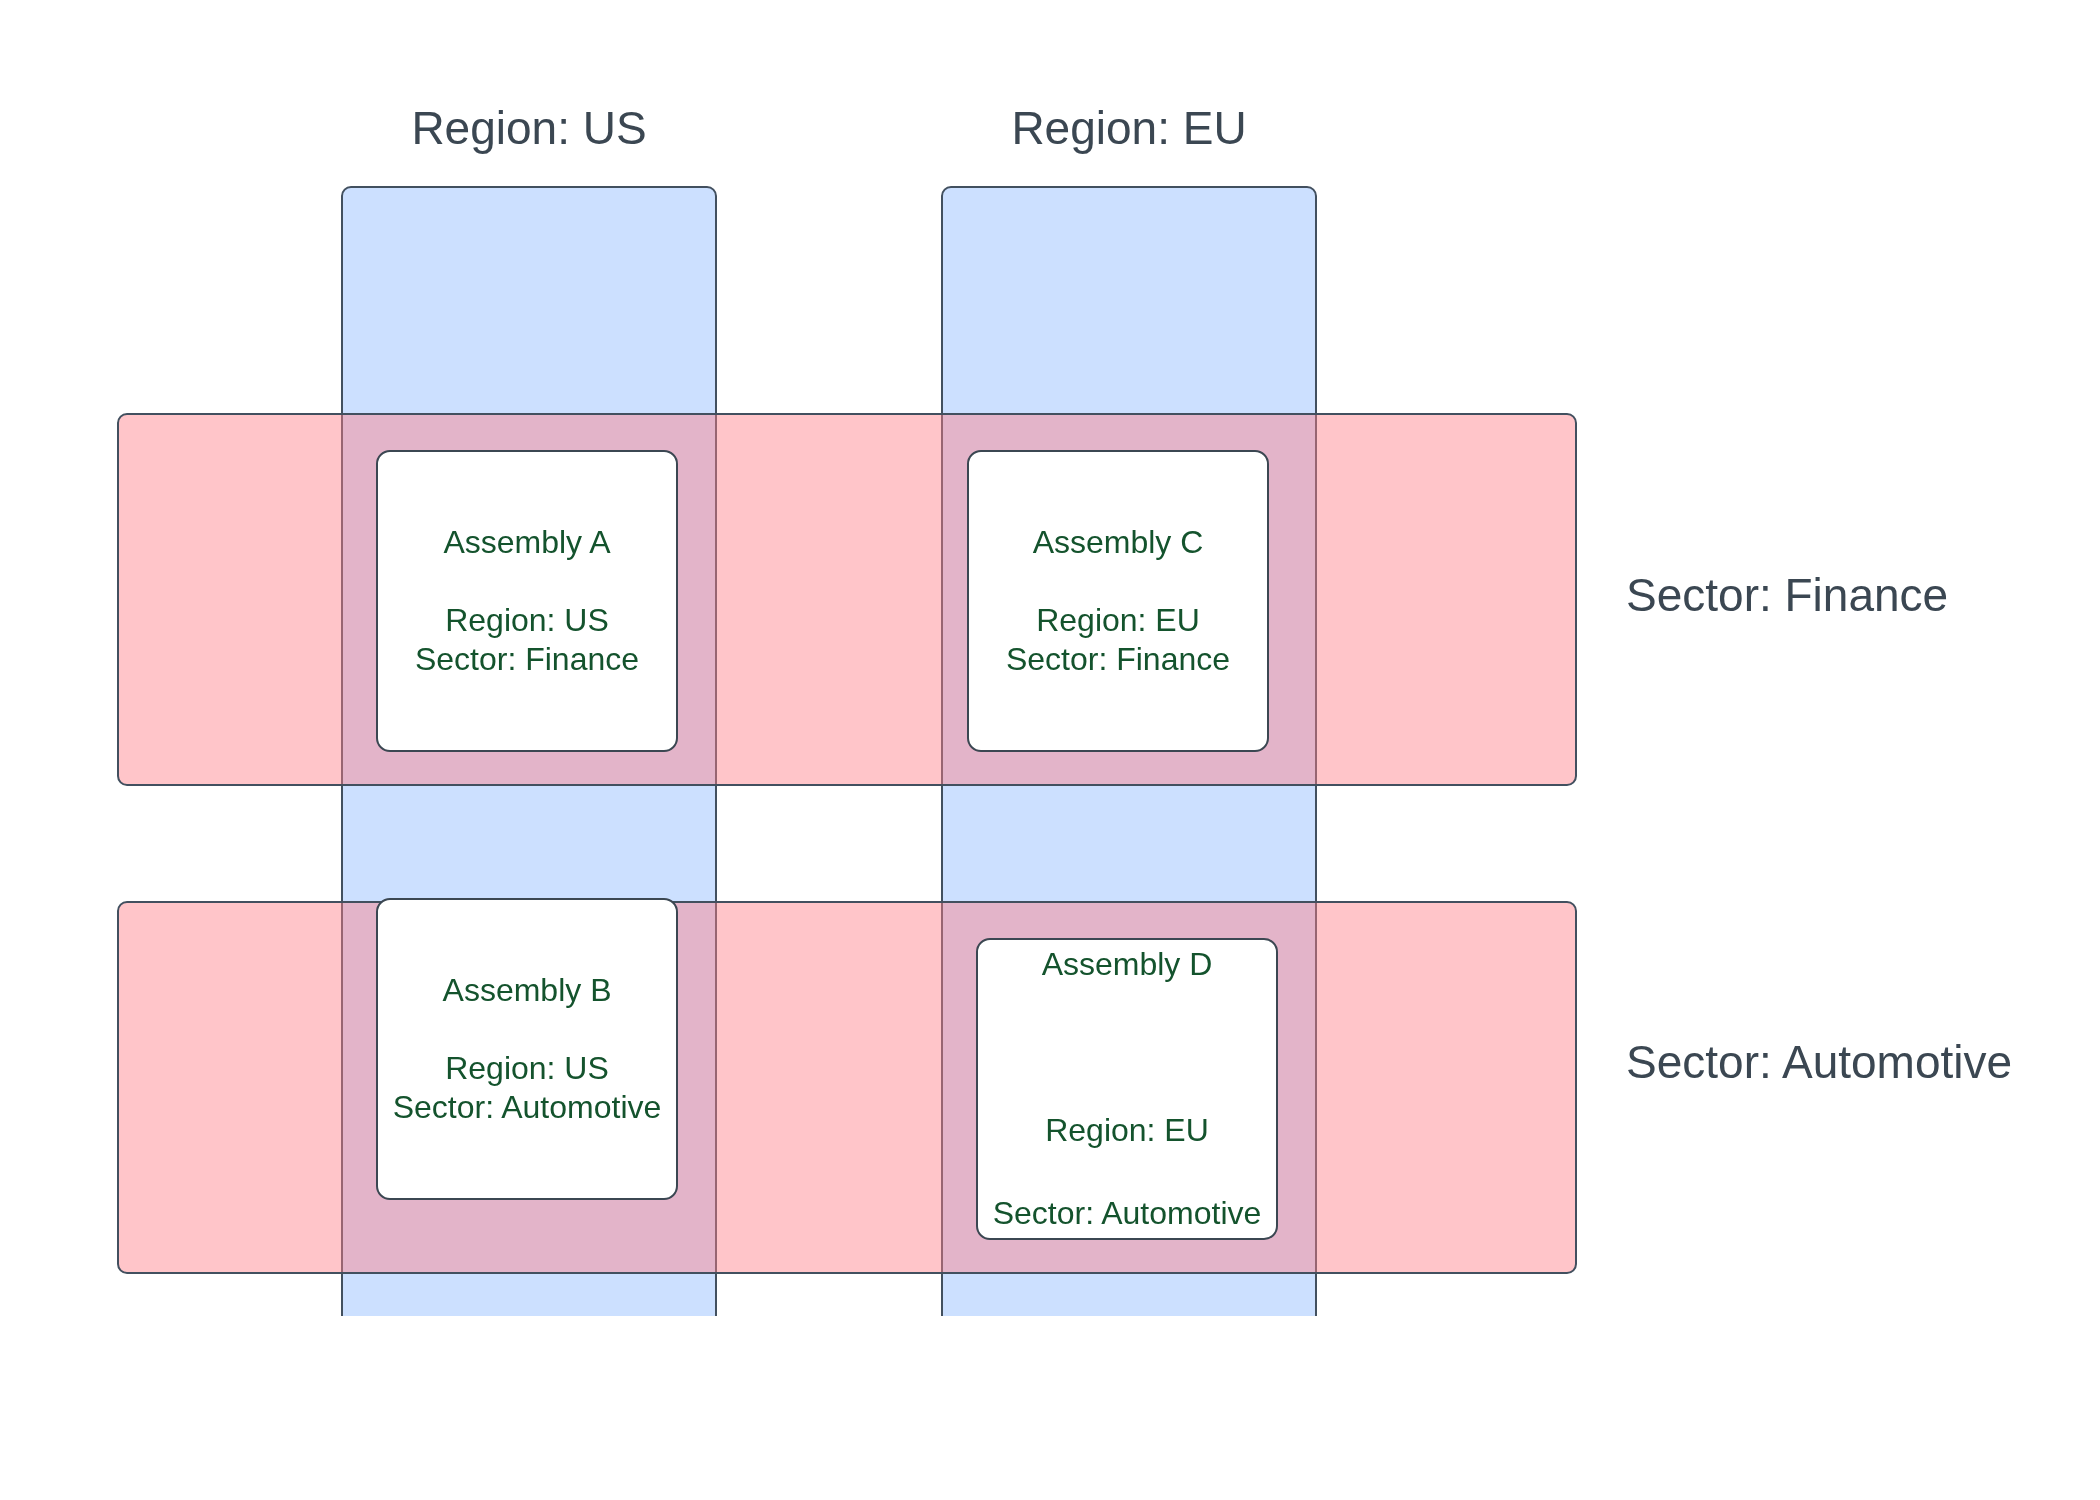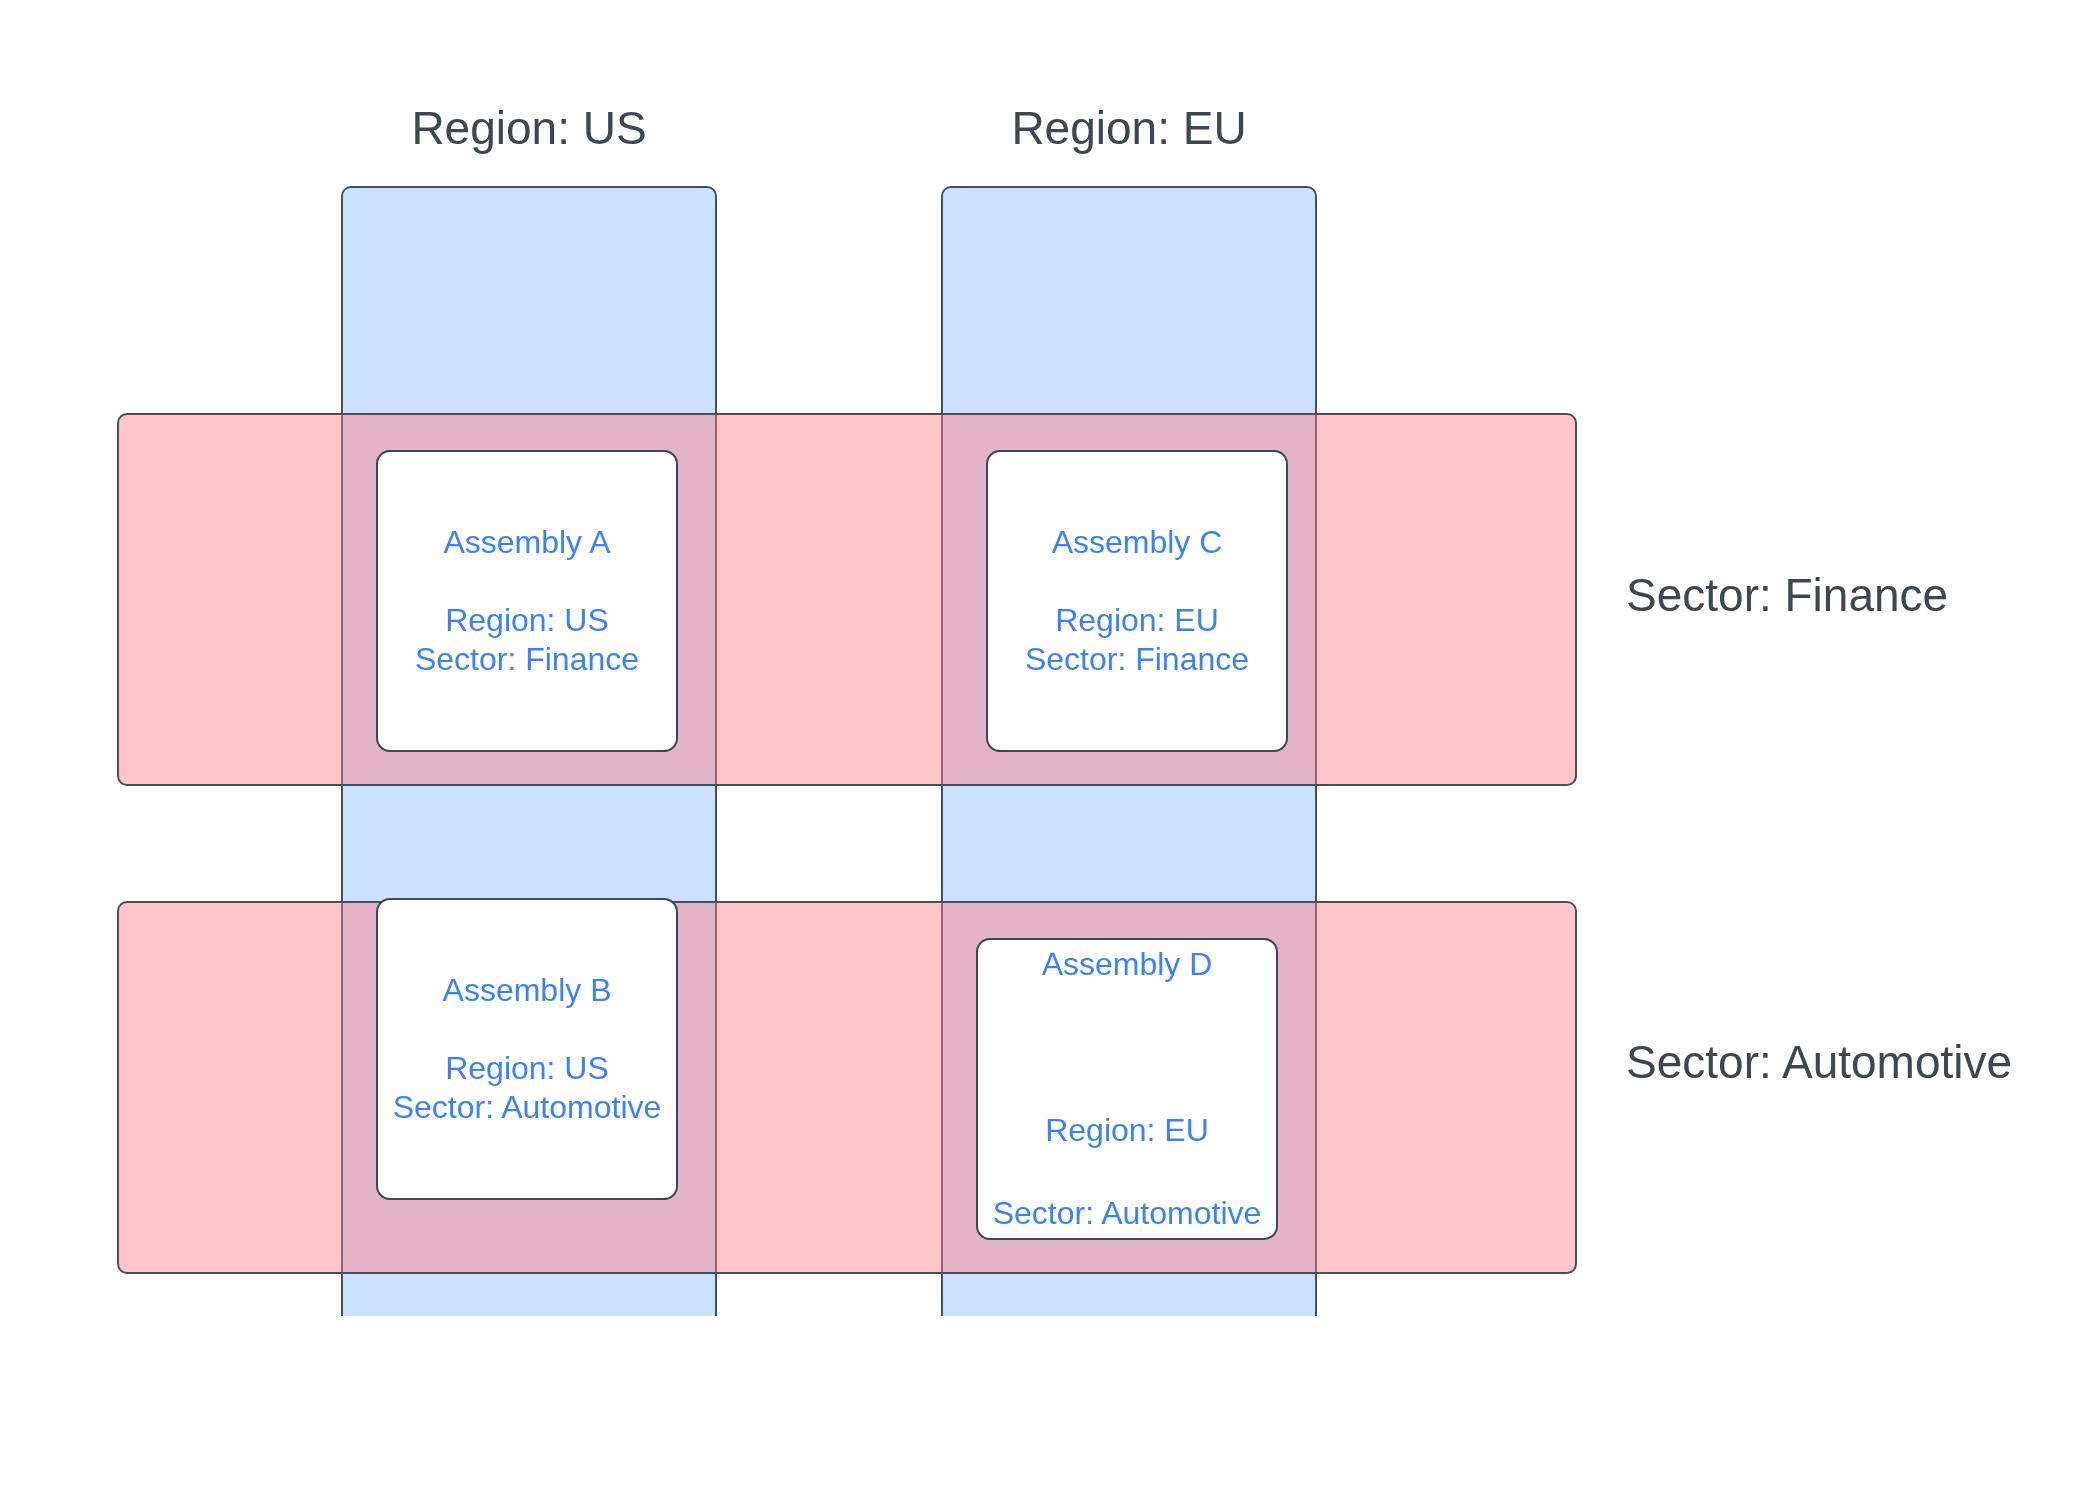--- a/index.html
+++ b/index.html
@@ -54,26 +54,26 @@
     background: #ffffff;
     border: 2.5px solid #3b4752;
     border-radius: 14px;
     box-sizing: border-box;
     z-index: 3;
     display: flex;
     flex-direction: column;
     justify-content: center;
     align-items: center;
     text-align: center;
-    color: #3b82f6;
+    color: #14532d;
     font-size: 32px;
     line-height: 39px;
   }
   .assembly.a { left: 335px; top: 450px; }
-  .assembly.c { left: 945px; top: 450px; }
+  .assembly.c { left: 926px; top: 450px; }
   .assembly.b { left: 335px; top: 898px; }
   .assembly.d { left: 935px; top: 938px; gap: 44px; }
   .assembly-spacer { height: 39px; }
   
   .col-label {
     position: absolute;
     top: 101px;
     width: 400px;
     text-align: center;
     font-size: 46px;

